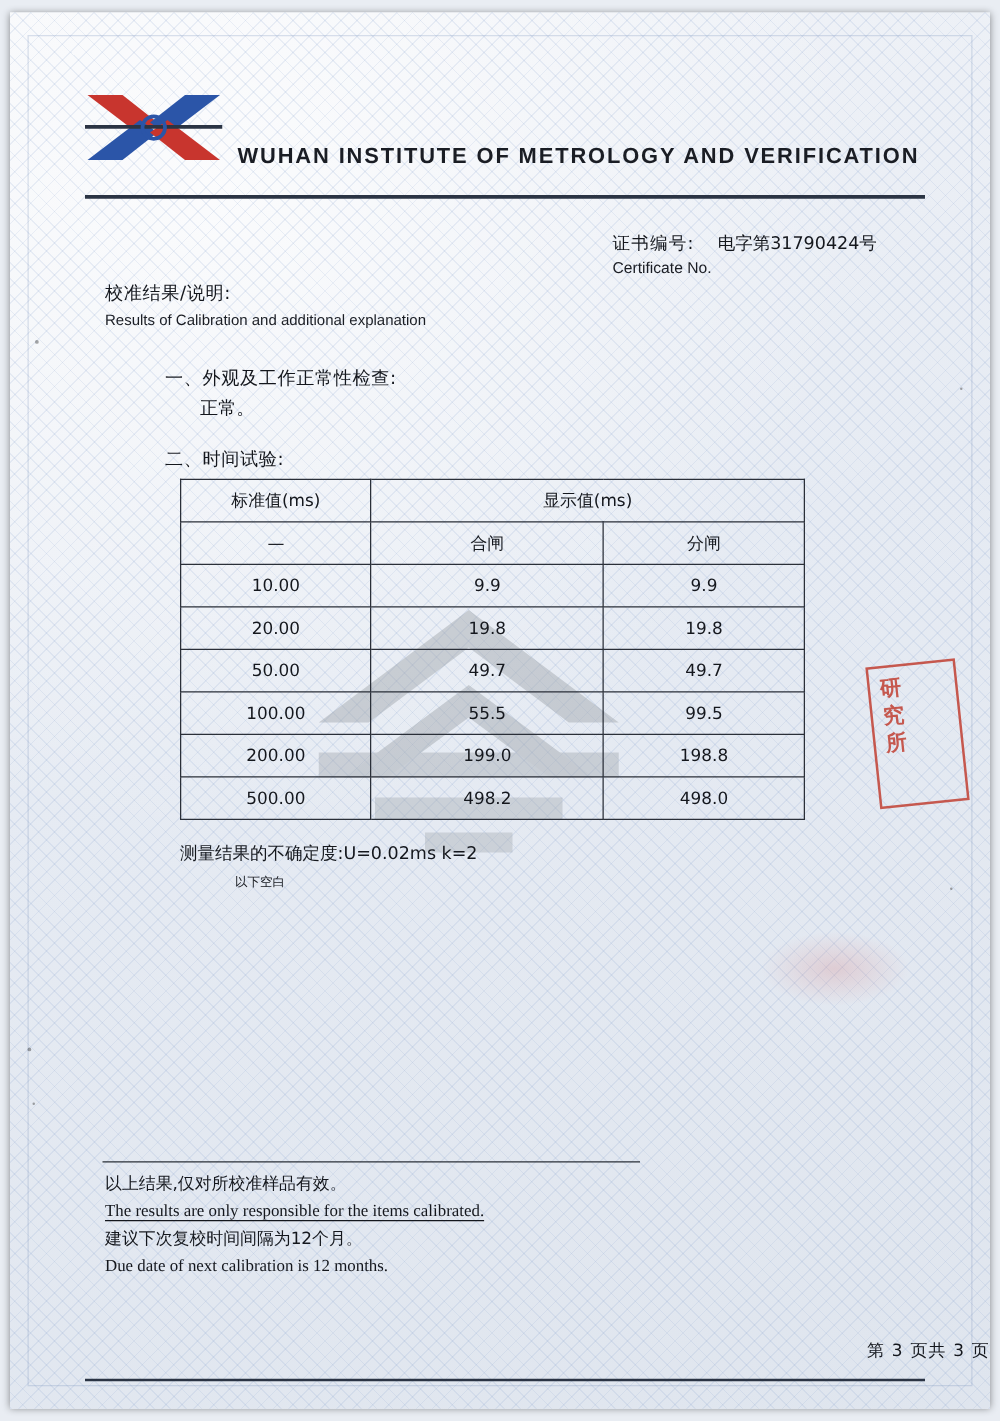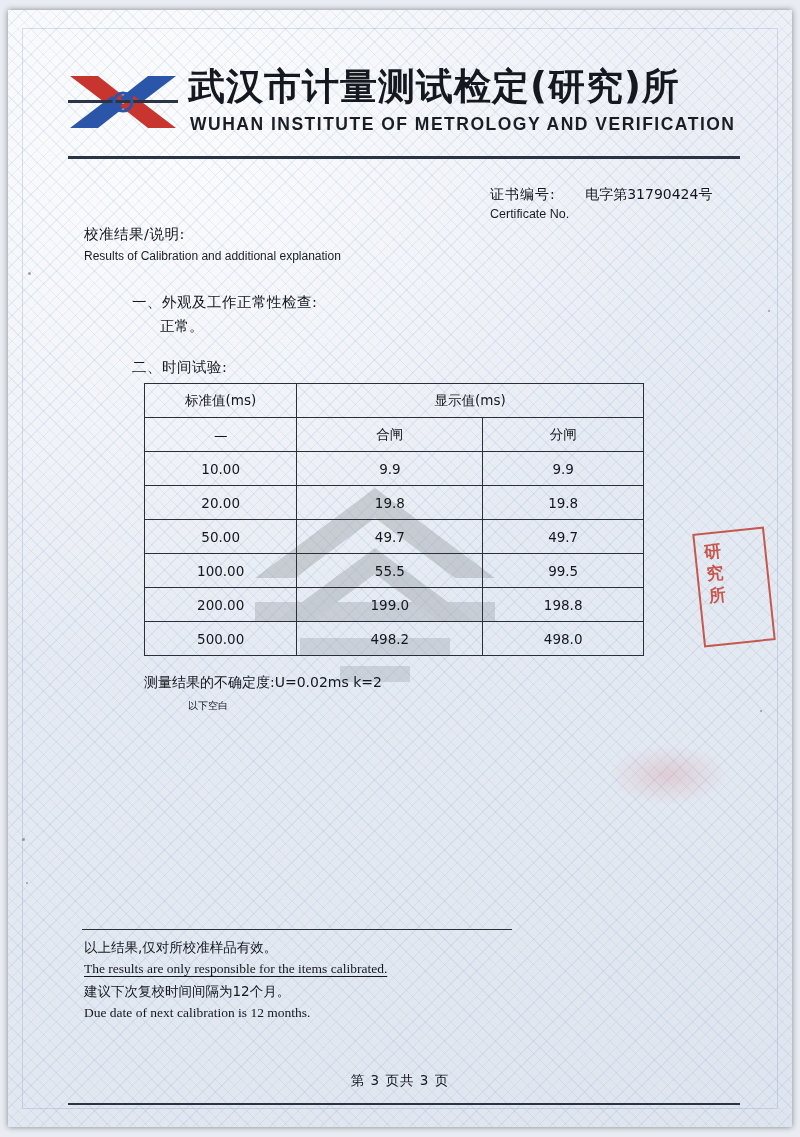--- a/index.html
+++ b/index.html
@@ -102,21 +102,21 @@
     top: 176px;
     width: 260px;
   }
   .cert-line {
     font-family: "DejaVu Sans", sans-serif;
     font-size: 14px;
     color: #14171d;
     white-space: nowrap;
   }
   .cert-line .label { letter-spacing: 1px; }
-  .cert-line .value { margin-left: 25px; }
+  .cert-line .value { margin-left: 14px; }
   .cert-en {
     margin-top: 3px;
     font-family: "Liberation Sans", sans-serif;
     font-size: 12.5px;
     color: #1a1d24;
   }
 
   
   .results-head {
     position: absolute;
@@ -237,21 +237,21 @@
   }
   .foot .underline-en {
     text-decoration: underline;
     text-underline-offset: 3px;
   }
   .pagenum {
     position: absolute;
     left: 0;
     top: 1062px;
     width: 784px;
-    text-align: center;
+    text-align: right;
     font-family: "DejaVu Sans", sans-serif;
     font-size: 13.5px;
     color: #14171d;
     letter-spacing: 1px;
   }
   .bottom-rule {
     position: absolute;
     left: 60px;
     top: 1093px;
     width: 672px;
@@ -332,21 +332,20 @@
         <div class="logo">
           <svg width="110" height="66" viewBox="0 0 110 66">
             <path d="M2 6 L30 6 L58 28 L44 38 Z" fill="#c8352e"></path>
             <path d="M108 6 L80 6 L52 28 L66 38 Z" fill="#2b55a8"></path>
             <path d="M2 58 L30 58 L58 36 L44 26 Z" fill="#2b55a8"></path>
             <path d="M108 58 L80 58 L52 36 L66 26 Z" fill="#c8352e"></path>
             <rect x="0" y="30" width="110" height="3" fill="#2b3444"></rect>
             <circle cx="55" cy="32" r="9" fill="none" stroke="#2b55a8" stroke-width="3"></circle>
           </svg>
         </div>
-        <div class="title-cn">武汉市计量测试检定(研究)所</div>
         <div class="title-en">WUHAN INSTITUTE OF METROLOGY AND VERIFICATION</div>
       </div>
       <div class="header-rule"></div>
 
       <div class="cert-block">
         <div class="cert-line">
           <span class="label">证书编号:</span>
           <span class="value">电字第31790424号</span>
         </div>
         <div class="cert-en">Certificate No.</div>

